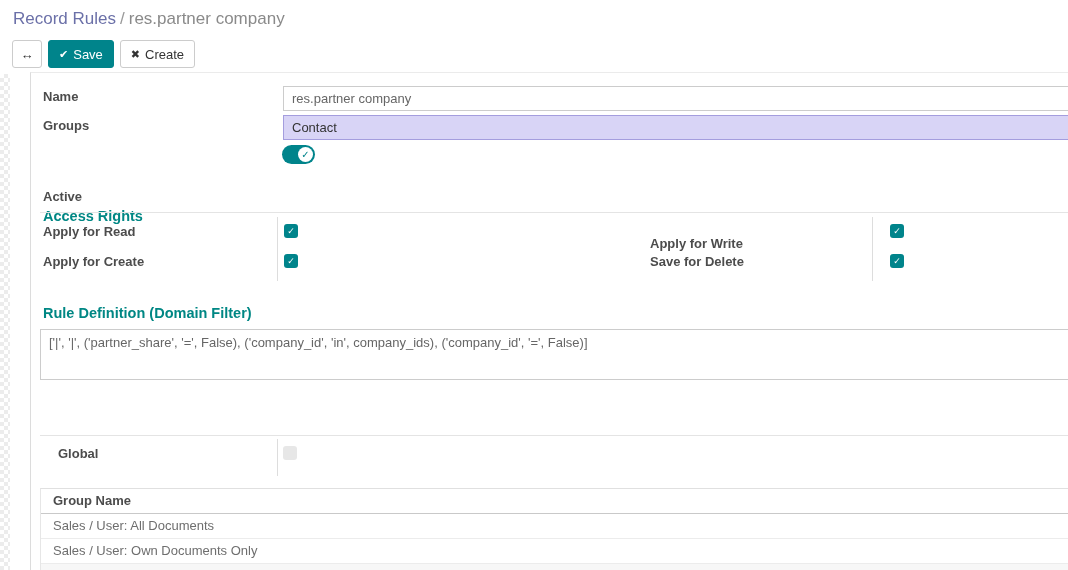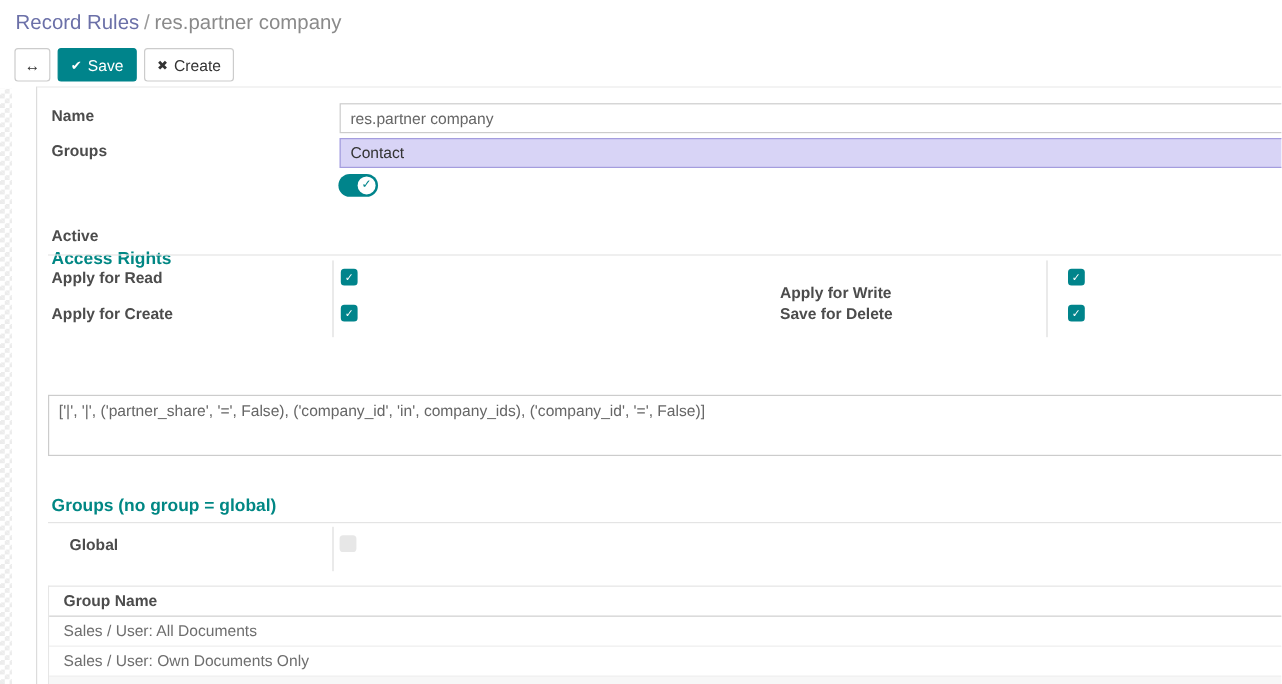--- a/index.html
+++ b/index.html
@@ -116,23 +116,23 @@
 
   <div class="form-label" style="top:254px; left:43px;">Apply for Create</div>
   <div class="cbx" style="left:284px; top:254px;">✓</div>
 
   <div class="form-label" style="top:236px; left:650px;">Apply for Write</div>
   <div class="cbx" style="left:890px; top:224px;">✓</div>
 
   <div class="form-label" style="top:254px; left:650px;">Save for Delete</div>
   <div class="cbx" style="left:890px; top:254px;">✓</div>
 
+  <div class="section-title" style="top:305px;">Rule Definition (Domain Filter)</div>
   <div class="domain-box">['|', '|', ('partner_share', '=', False), ('company_id', 'in', company_ids), ('company_id', '=', False)]</div>
 
-  <div class="section-title" style="top:414px;">Groups (no group = global)</div>
   <div class="section-rule" style="top:435px;"></div>
 
   <div class="form-label" style="top:446px; left:58px;">Global</div>
   <div class="vsep" style="left:277px; top:439px; height:37px;"></div>
   <div class="cbx cbx-disabled" style="left:283px; top:446px;"></div>
 
   <div class="grp-table">
     <div class="grp-header">Group Name</div>
     <div class="grp-row">Sales / User: All Documents</div>
     <div class="grp-row">Sales / User: Own Documents Only</div>

